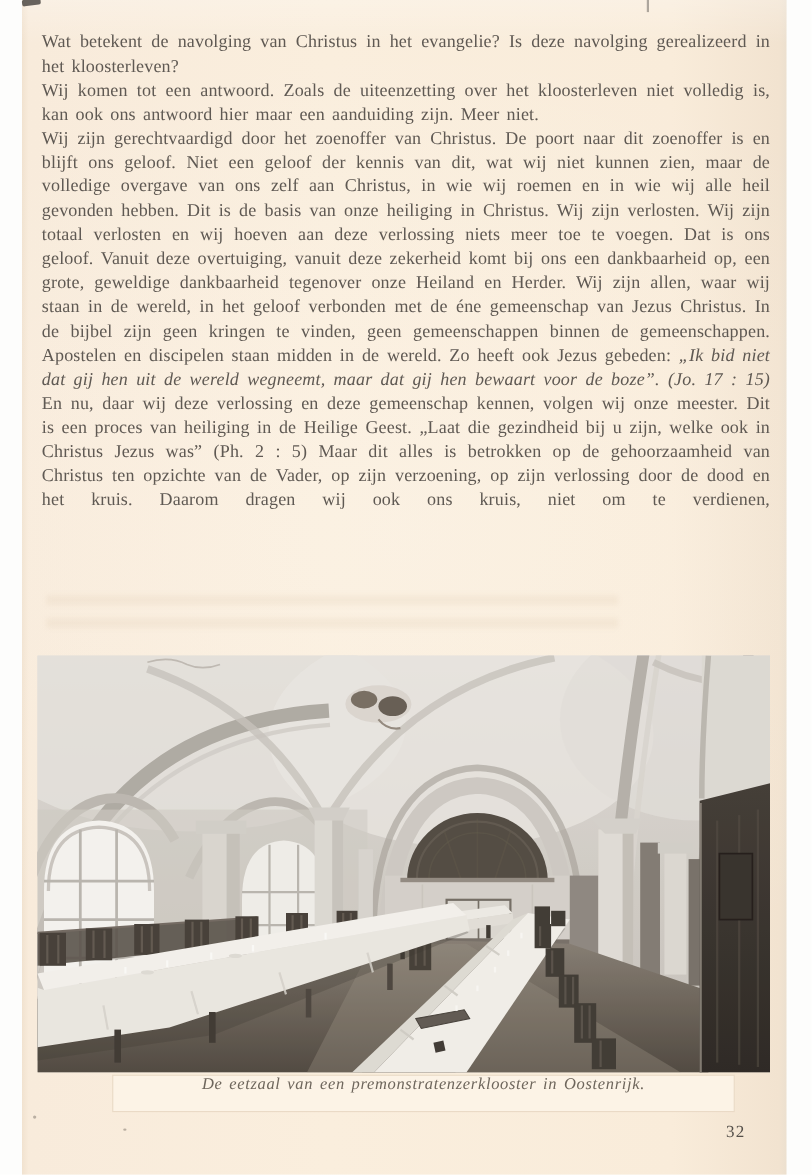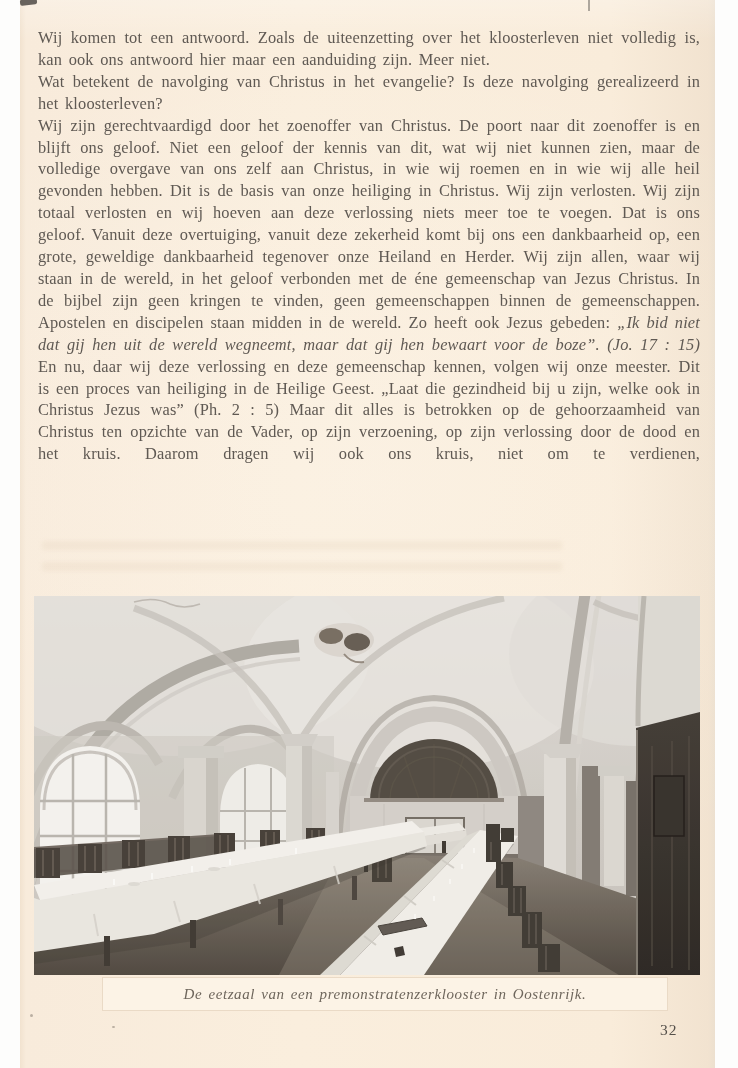--- a/index.html
+++ b/index.html
@@ -33,21 +33,21 @@
     position:absolute;left:42px;top:541px;width:520px;height:38px;
     background:repeating-linear-gradient(180deg,rgba(196,166,130,.20) 0 9px,rgba(0,0,0,0) 9px 21px);
     filter:blur(2.2px);opacity:.55;
   }
   .photo-frame{position:absolute;left:34px;top:596px;width:666px;height:379px;}
   .photo-frame svg{display:block;width:666px;height:379px;}
   .caption-box{
     position:absolute;left:102px;top:977px;width:566px;height:34px;
     background:#fcf3e6;border:1px solid rgba(187,156,116,.28);
     box-sizing:border-box;
-    display:flex;align-items:center;justify-content:center;
+    display:flex;justify-content:center;
   }
   .caption-text{
     font-style:italic;font-size:15px;color:#6e665c;letter-spacing:.6px;word-spacing:.12em;
   }
   .page-number{
     position:absolute;left:660px;top:1021px;width:42px;
     font-size:15.5px;color:#55504a;letter-spacing:1px;
   }
   .mark-top-left{
     position:absolute;left:20px;top:-1px;width:17px;height:6px;background:#43403c;
@@ -62,22 +62,22 @@
 
 <div class="scan">
   <div class="page"></div>
 
   <div class="mark-top-left"></div>
   <div class="mark-top-line"></div>
   <div class="speck-1"></div>
   <div class="speck-2"></div>
 
   <div class="body-text">
+      <p class="para"><span>Wat betekent de navolging van Christus in het evangelie? Is deze navolging gerealizeerd in het kloosterleven?</span></p>
       <p class="para"><span>Wij komen tot een antwoord. Zoals de uiteenzetting over het kloosterleven niet volledig is, kan ook ons antwoord hier maar een aanduiding zijn. Meer niet.</span></p>
-      <p class="para"><span>Wat betekent de navolging van Christus in het evangelie? Is deze navolging gerealizeerd in het kloosterleven?</span></p>
       <p class="para"><span>Wij zijn gerechtvaardigd door het zoenoffer van Christus. De poort naar dit zoenoffer is en blijft ons geloof. Niet een geloof der kennis van dit, wat wij niet kunnen zien, maar de volledige overgave van ons zelf aan Christus, in wie wij roemen en in wie wij alle heil gevonden hebben. Dit is de basis van onze heiliging in Christus. Wij zijn verlosten. Wij zijn totaal verlosten en wij hoeven aan deze verlossing niets meer toe te voegen. Dat is ons geloof. Vanuit deze overtuiging, vanuit deze zekerheid komt bij ons een dankbaarheid op, een grote, geweldige dankbaarheid tegenover onze Heiland en Herder. Wij zijn allen, waar wij staan in de wereld, in het geloof verbonden met de éne gemeenschap van Jezus Christus. In de bijbel zijn geen kringen te vinden, geen gemeenschappen binnen de gemeenschappen. Apostelen en discipelen staan midden in de wereld. Zo heeft ook Jezus gebeden: </span><em>„Ik bid niet dat gij hen uit de wereld wegneemt, maar dat gij hen bewaart voor de boze”. (Jo. 17 : 15)</em><span> En nu, daar wij deze verlossing en deze gemeenschap kennen, volgen wij onze meester. Dit is een proces van heiliging in de Heilige Geest. „Laat die gezindheid bij u zijn, welke ook in Christus Jezus was” (Ph. 2 : 5) Maar dit alles is betrokken op de gehoorzaamheid van Christus ten opzichte van de Vader, op zijn verzoening, op zijn verlossing door de dood en het kruis. Daarom dragen wij ook ons kruis, niet om te verdienen,</span></p>
     </div>
 
   <div class="ghost-lines"></div>
 
   <div class="photo-frame">
     <svg viewBox="0 0 666 379" xmlns="http://www.w3.org/2000/svg">
       <defs>
         <linearGradient id="bgGrad" x1="0" y1="0" x2="0" y2="1">
           <stop offset="0" stop-color="#dedbd6"></stop>

